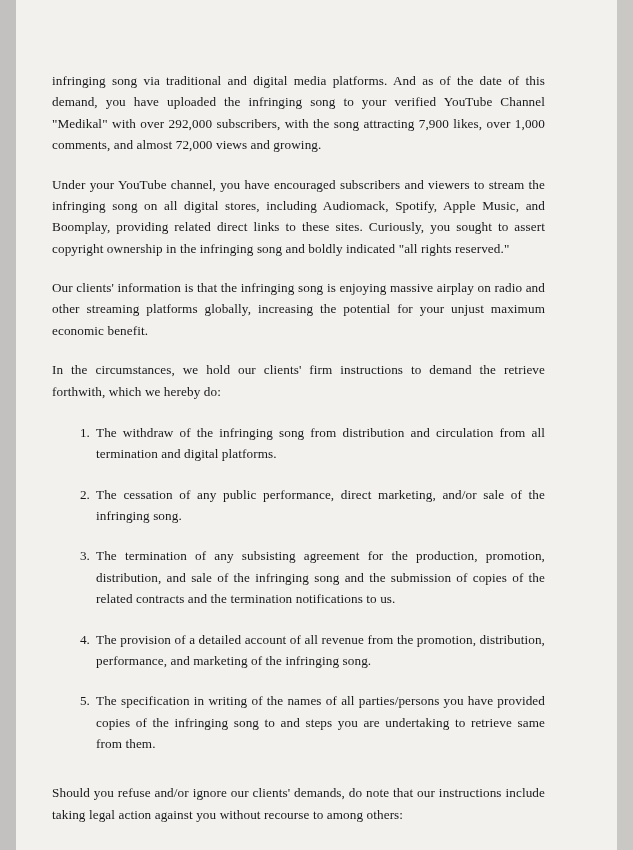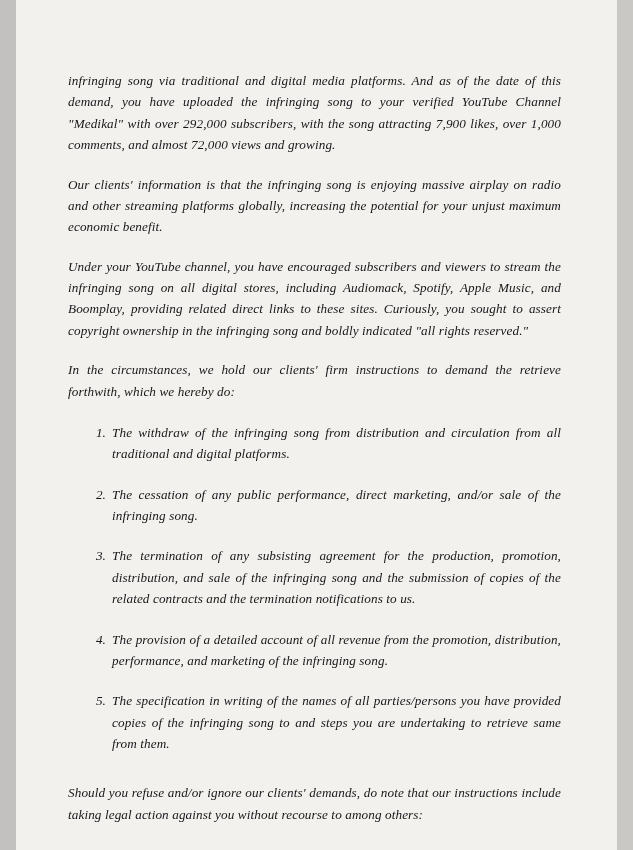--- a/index.html
+++ b/index.html
@@ -33,24 +33,23 @@
   .page-edge-right {
     position: absolute;
     left: 617px;
     top: 0;
     width: 16px;
     height: 850px;
     background: #c9c8c5;
   }
   .content {
     position: absolute;
-    left: 52px;
+    left: 36px;
     top: 70px;
     width: 493px;
-    font-style: italic;
   }
   p.para {
     margin: 0 0 18px 0;
     font-size: 13.2px;
     line-height: 1.62;
     text-align: justify;
     color: #17171a;
     letter-spacing: 0.1px;
   }
   p.para:last-child {
@@ -90,28 +89,28 @@
 </head>
 <body>
 
 <div class="page-edge-left"></div>
 <div class="page-edge-right"></div>
 
 <div class="page">
   <div class="content">
 
     <p class="para">infringing song via traditional and digital media platforms. And as of the date of this demand, you have uploaded the infringing song to your verified YouTube Channel "Medikal" with over 292,000 subscribers, with the song attracting 7,900 likes, over 1,000 comments, and almost 72,000 views and growing.</p>
+    <p class="para">Under your YouTube channel, you have encouraged subscribers and viewers to stream the infringing song on all digital stores, including Audiomack, Spotify, Apple Music, and Boomplay, providing related direct links to these sites. Curiously, you sought to assert copyright ownership in the infringing song and boldly indicated "all rights reserved."</p>
     <p class="para">Our clients' information is that the infringing song is enjoying massive airplay on radio and other streaming platforms globally, increasing the potential for your unjust maximum economic benefit.</p>
-    <p class="para">Under your YouTube channel, you have encouraged subscribers and viewers to stream the infringing song on all digital stores, including Audiomack, Spotify, Apple Music, and Boomplay, providing related direct links to these sites. Curiously, you sought to assert copyright ownership in the infringing song and boldly indicated "all rights reserved."</p>
     <p class="para">In the circumstances, we hold our clients' firm instructions to demand the retrieve forthwith, which we hereby do:</p>
 
     <ol class="demands">
       <li>
         <span class="num">1.</span>
-        <span>The withdraw of the infringing song from distribution and circulation from all traditional and digital platforms.</span>
+        <span>The withdraw of the infringing song from distribution and circulation from all termination and digital platforms.</span>
       </li>
       <li>
         <span class="num">2.</span>
         <span>The cessation of any public performance, direct marketing, and/or sale of the infringing song.</span>
       </li>
       <li>
         <span class="num">3.</span>
         <span>The termination of any subsisting agreement for the production, promotion, distribution, and sale of the infringing song and the submission of copies of the related contracts and the termination notifications to us.</span>
       </li>
       <li>

